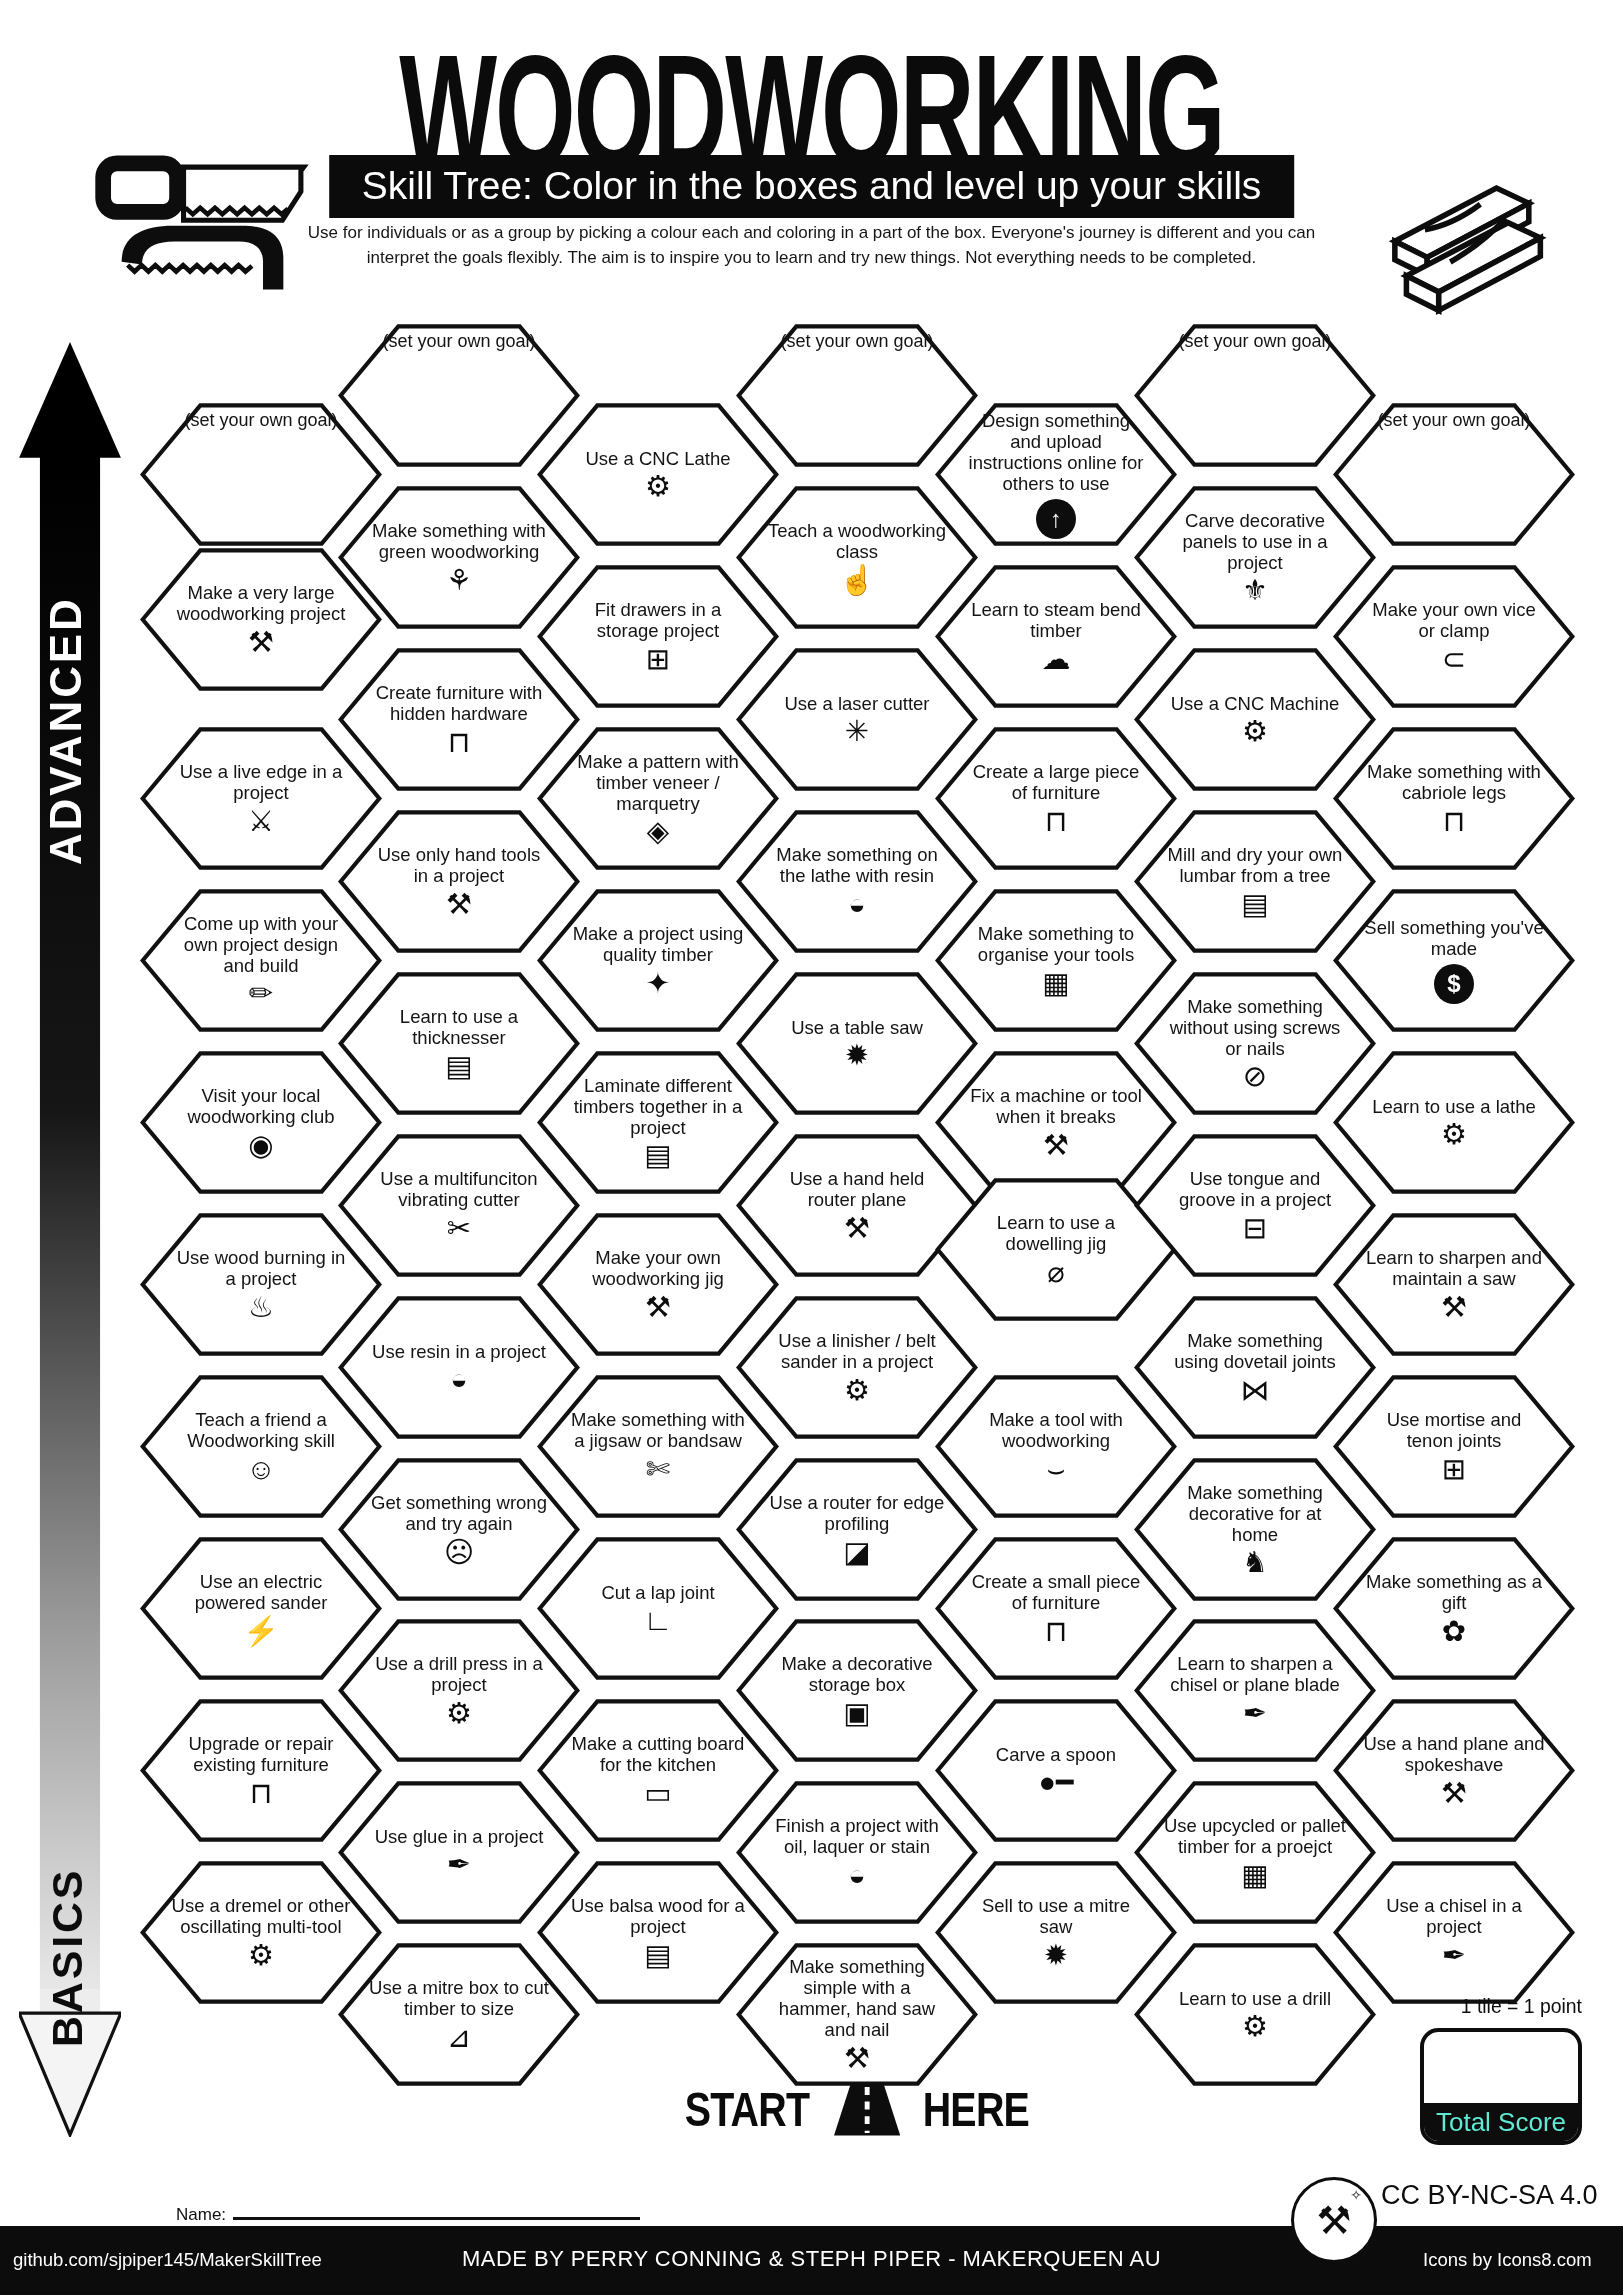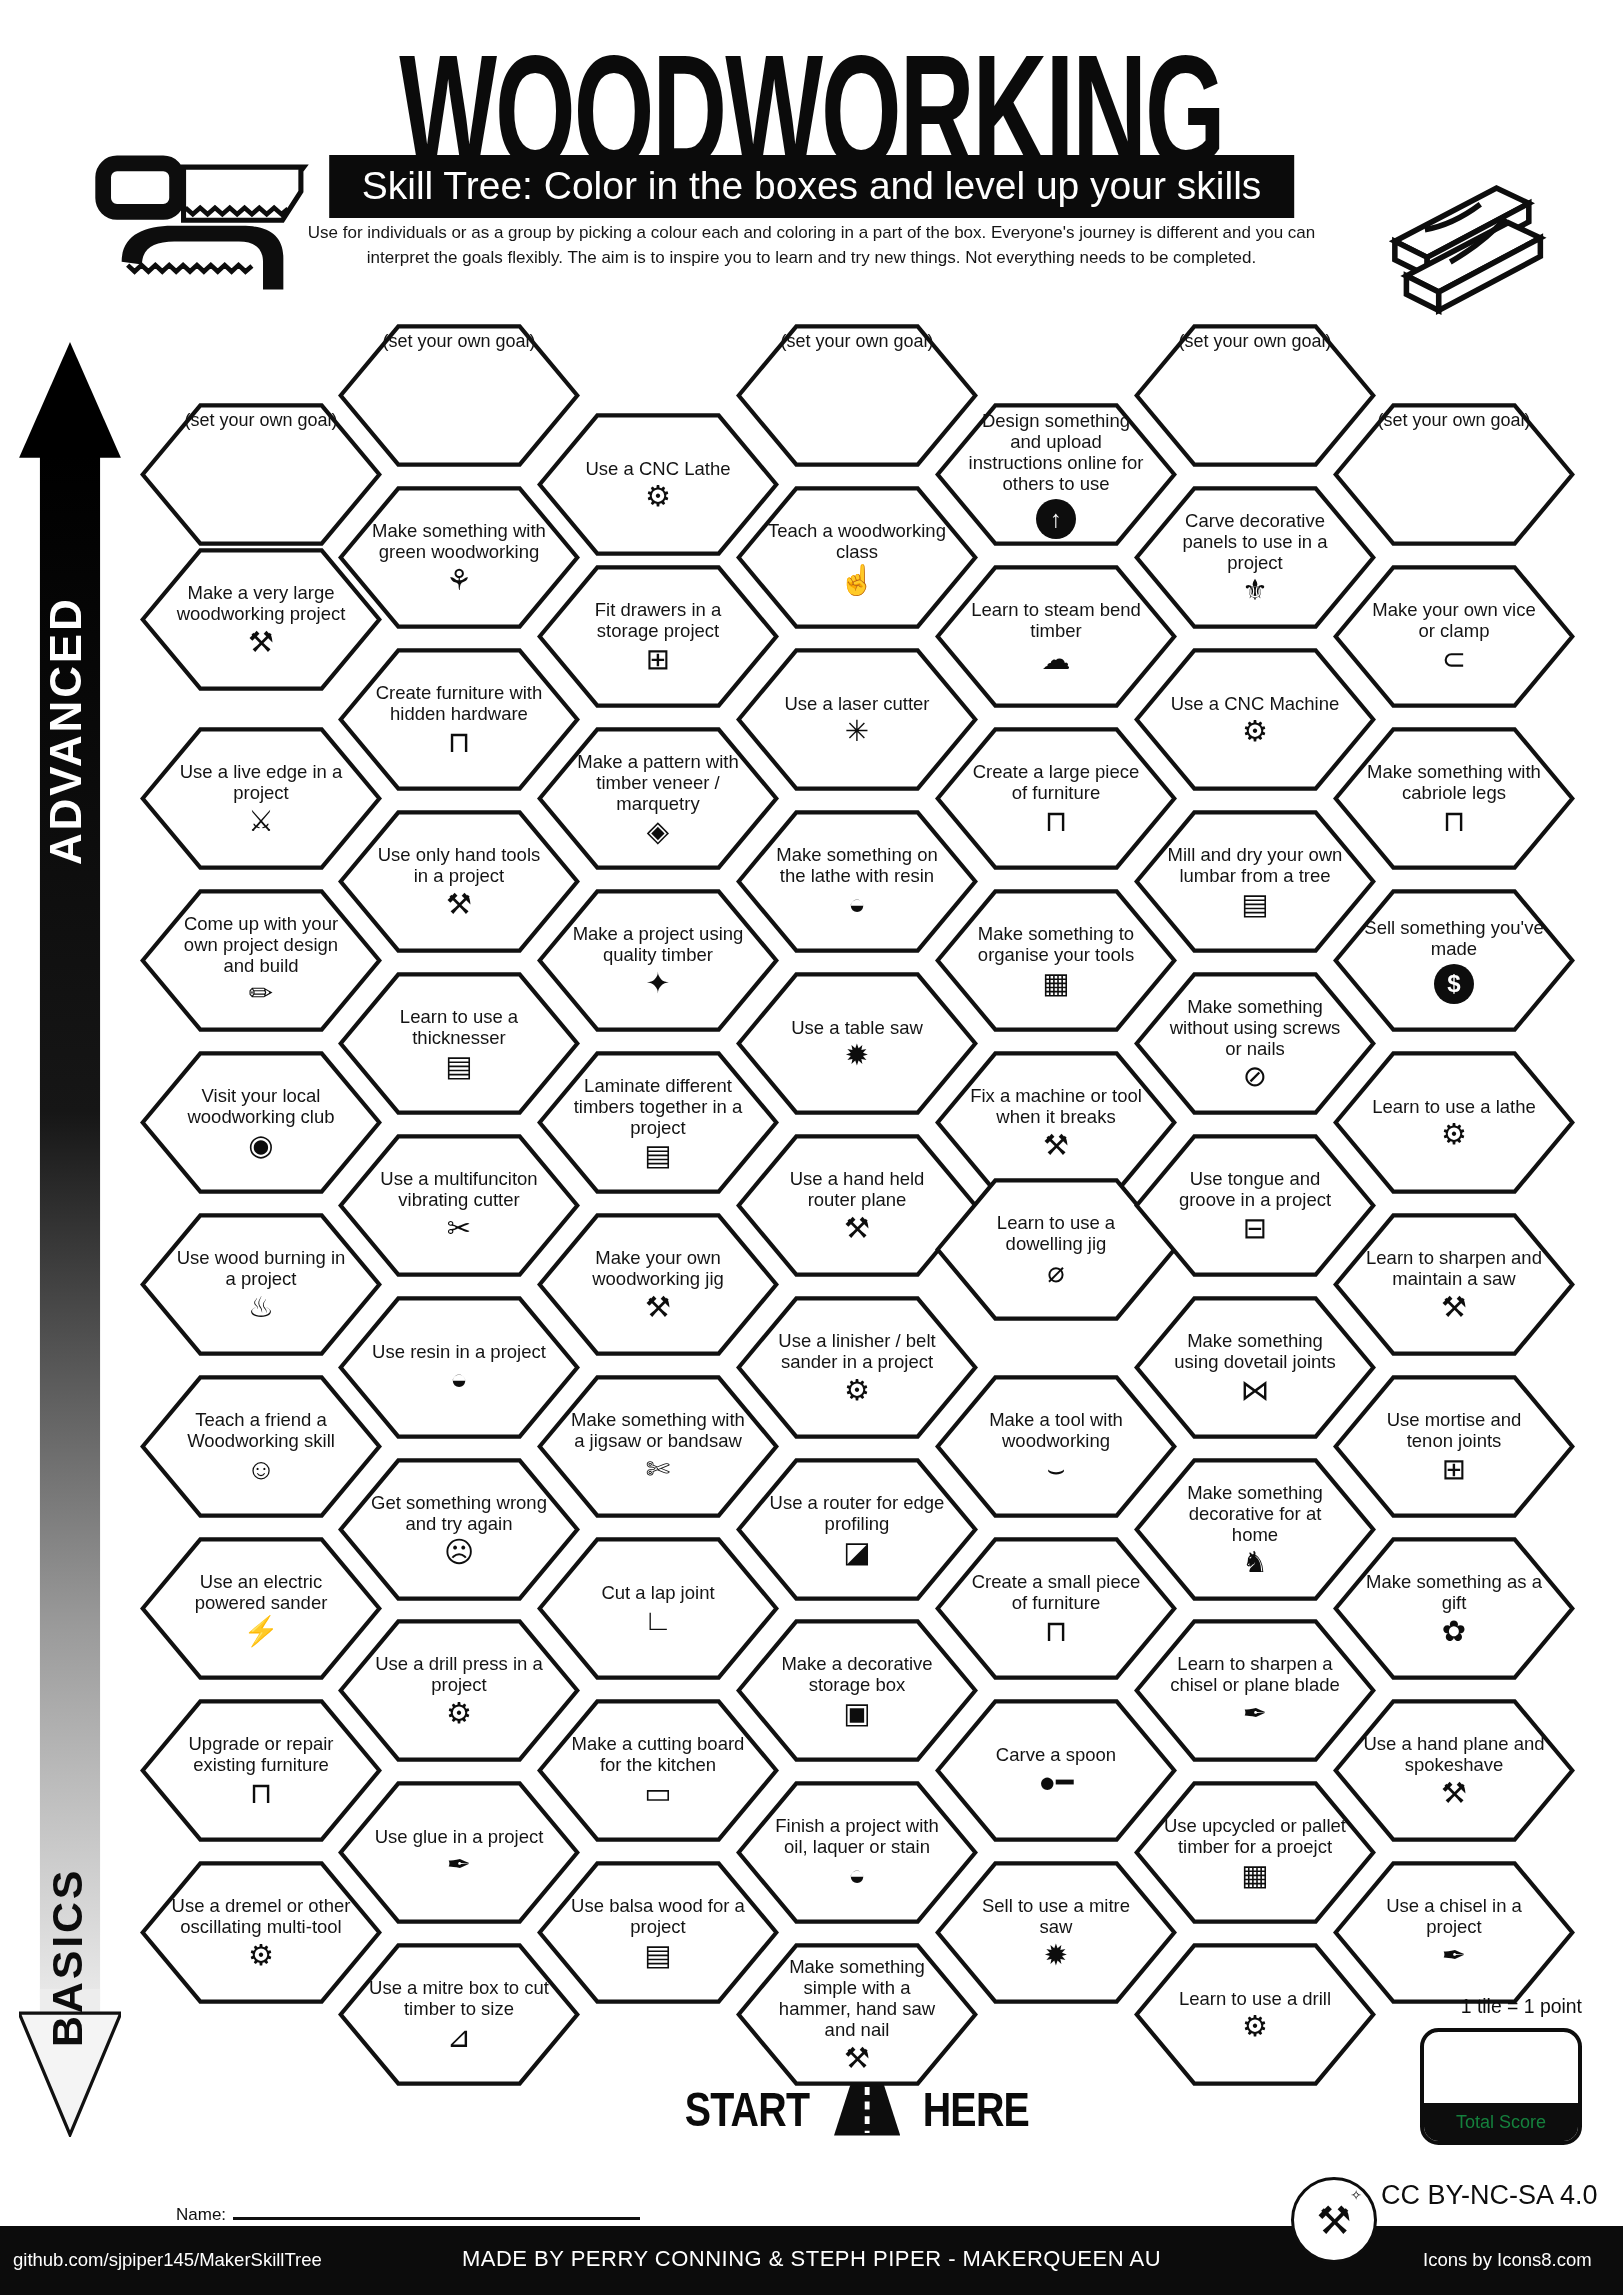--- a/index.html
+++ b/index.html
@@ -29,22 +29,22 @@
   #advanced-label{left:41px;top:384px;height:694px;width:56px;font-size:44px;color:#fff;}
   #basics-label{left:43px;top:1814px;height:287px;width:53px;font-size:43px;color:#0d0d0d;}
   
   #start-here{left:671px;top:2082px;width:370px;height:60px;display:flex;align-items:flex-start;justify-content:center;gap:11px;}
   .start-word{font-size:48px;font-weight:700;transform:scaleX(0.82);letter-spacing:-0.9px;color:#0b0b0b;white-space:nowrap;}
   #name-row{left:176px;top:2192px;font-size:17px;color:#101010;}
   #name-line{display:inline-block;width:407px;border-bottom:3.2px solid #101010;height:25px;margin-left:6.5px;}
   #tile-note{left:1388px;top:1995px;width:194px;text-align:right;font-size:19.4px;color:#0d0d0d;}
   #total-score-box{left:1420px;top:2028px;width:162px;height:117px;border:4.2px solid #0d0d0d;border-radius:18.5px;
     box-sizing:border-box;overflow:hidden;background:#fff;}
-  #total-score-bar{position:absolute;left:0;bottom:0;width:100%;height:38px;background:#0d0d0d;color:#15803d;
-    display:flex;align-items:center;justify-content:center;font-size:18px;}
+  #total-score-bar{position:absolute;left:0;bottom:0;width:100%;height:38px;background:#0d0d0d;color:#5eead4;
+    display:flex;align-items:center;justify-content:center;font-size:26px;}
   #license-label{left:1381px;top:2180px;font-size:27px;color:#0d0d0d;white-space:nowrap;}
   #maker-logo{left:1291px;top:2177px;width:80px;height:80px;border:3.2px solid #0d0d0d;border-radius:50%;
     background:#fff;z-index:5;display:flex;align-items:center;justify-content:center;font-size:39px;color:#0d0d0d;}
   #maker-logo .spark{position:absolute;font-size:14px;top:6.5px;right:12px;}
   
   #footer-bar{left:0;top:2226px;width:1623px;height:69px;background:#0c0c0c;color:#fff;}
   #footer-left{left:13px;top:2249px;font-size:18.5px;color:#fff;}
   #footer-center{left:0;top:2246px;width:1623px;text-align:center;font-size:22px;color:#fff;letter-spacing:0.5px;}
   #footer-right{left:1423px;top:2249px;font-size:18.5px;color:#fff;}
 </style>
@@ -277,21 +277,21 @@
     </div>
     <div class="hex" style="left: 338px; top: 1943px;">
       <svg width="242" height="143" viewBox="0 0 523 310">
         <polygon points="5,155 130,5 393,5 518,155 393,305 130,305" fill="#ffffff" stroke="#111111" stroke-width="9"></polygon>
       </svg>
       <div class="hex-content">
         <div class="hex-label">Use a mitre box to cut timber to size</div>
         <div class="hex-icon">⊿</div>
       </div>
     </div>
-    <div class="hex" style="left: 537px; top: 403px; margin-top: 10px;">
+    <div class="hex" style="left: 537px; top: 403px;">
       <svg width="242" height="143" viewBox="0 0 523 310">
         <polygon points="5,155 130,5 393,5 518,155 393,305 130,305" fill="#ffffff" stroke="#111111" stroke-width="9"></polygon>
       </svg>
       <div class="hex-content">
         <div class="hex-label">Use a CNC Lathe</div>
         <div class="hex-icon">⚙</div>
       </div>
     </div>
     <div class="hex" style="left: 537px; top: 565px;">
       <svg width="242" height="143" viewBox="0 0 523 310">

